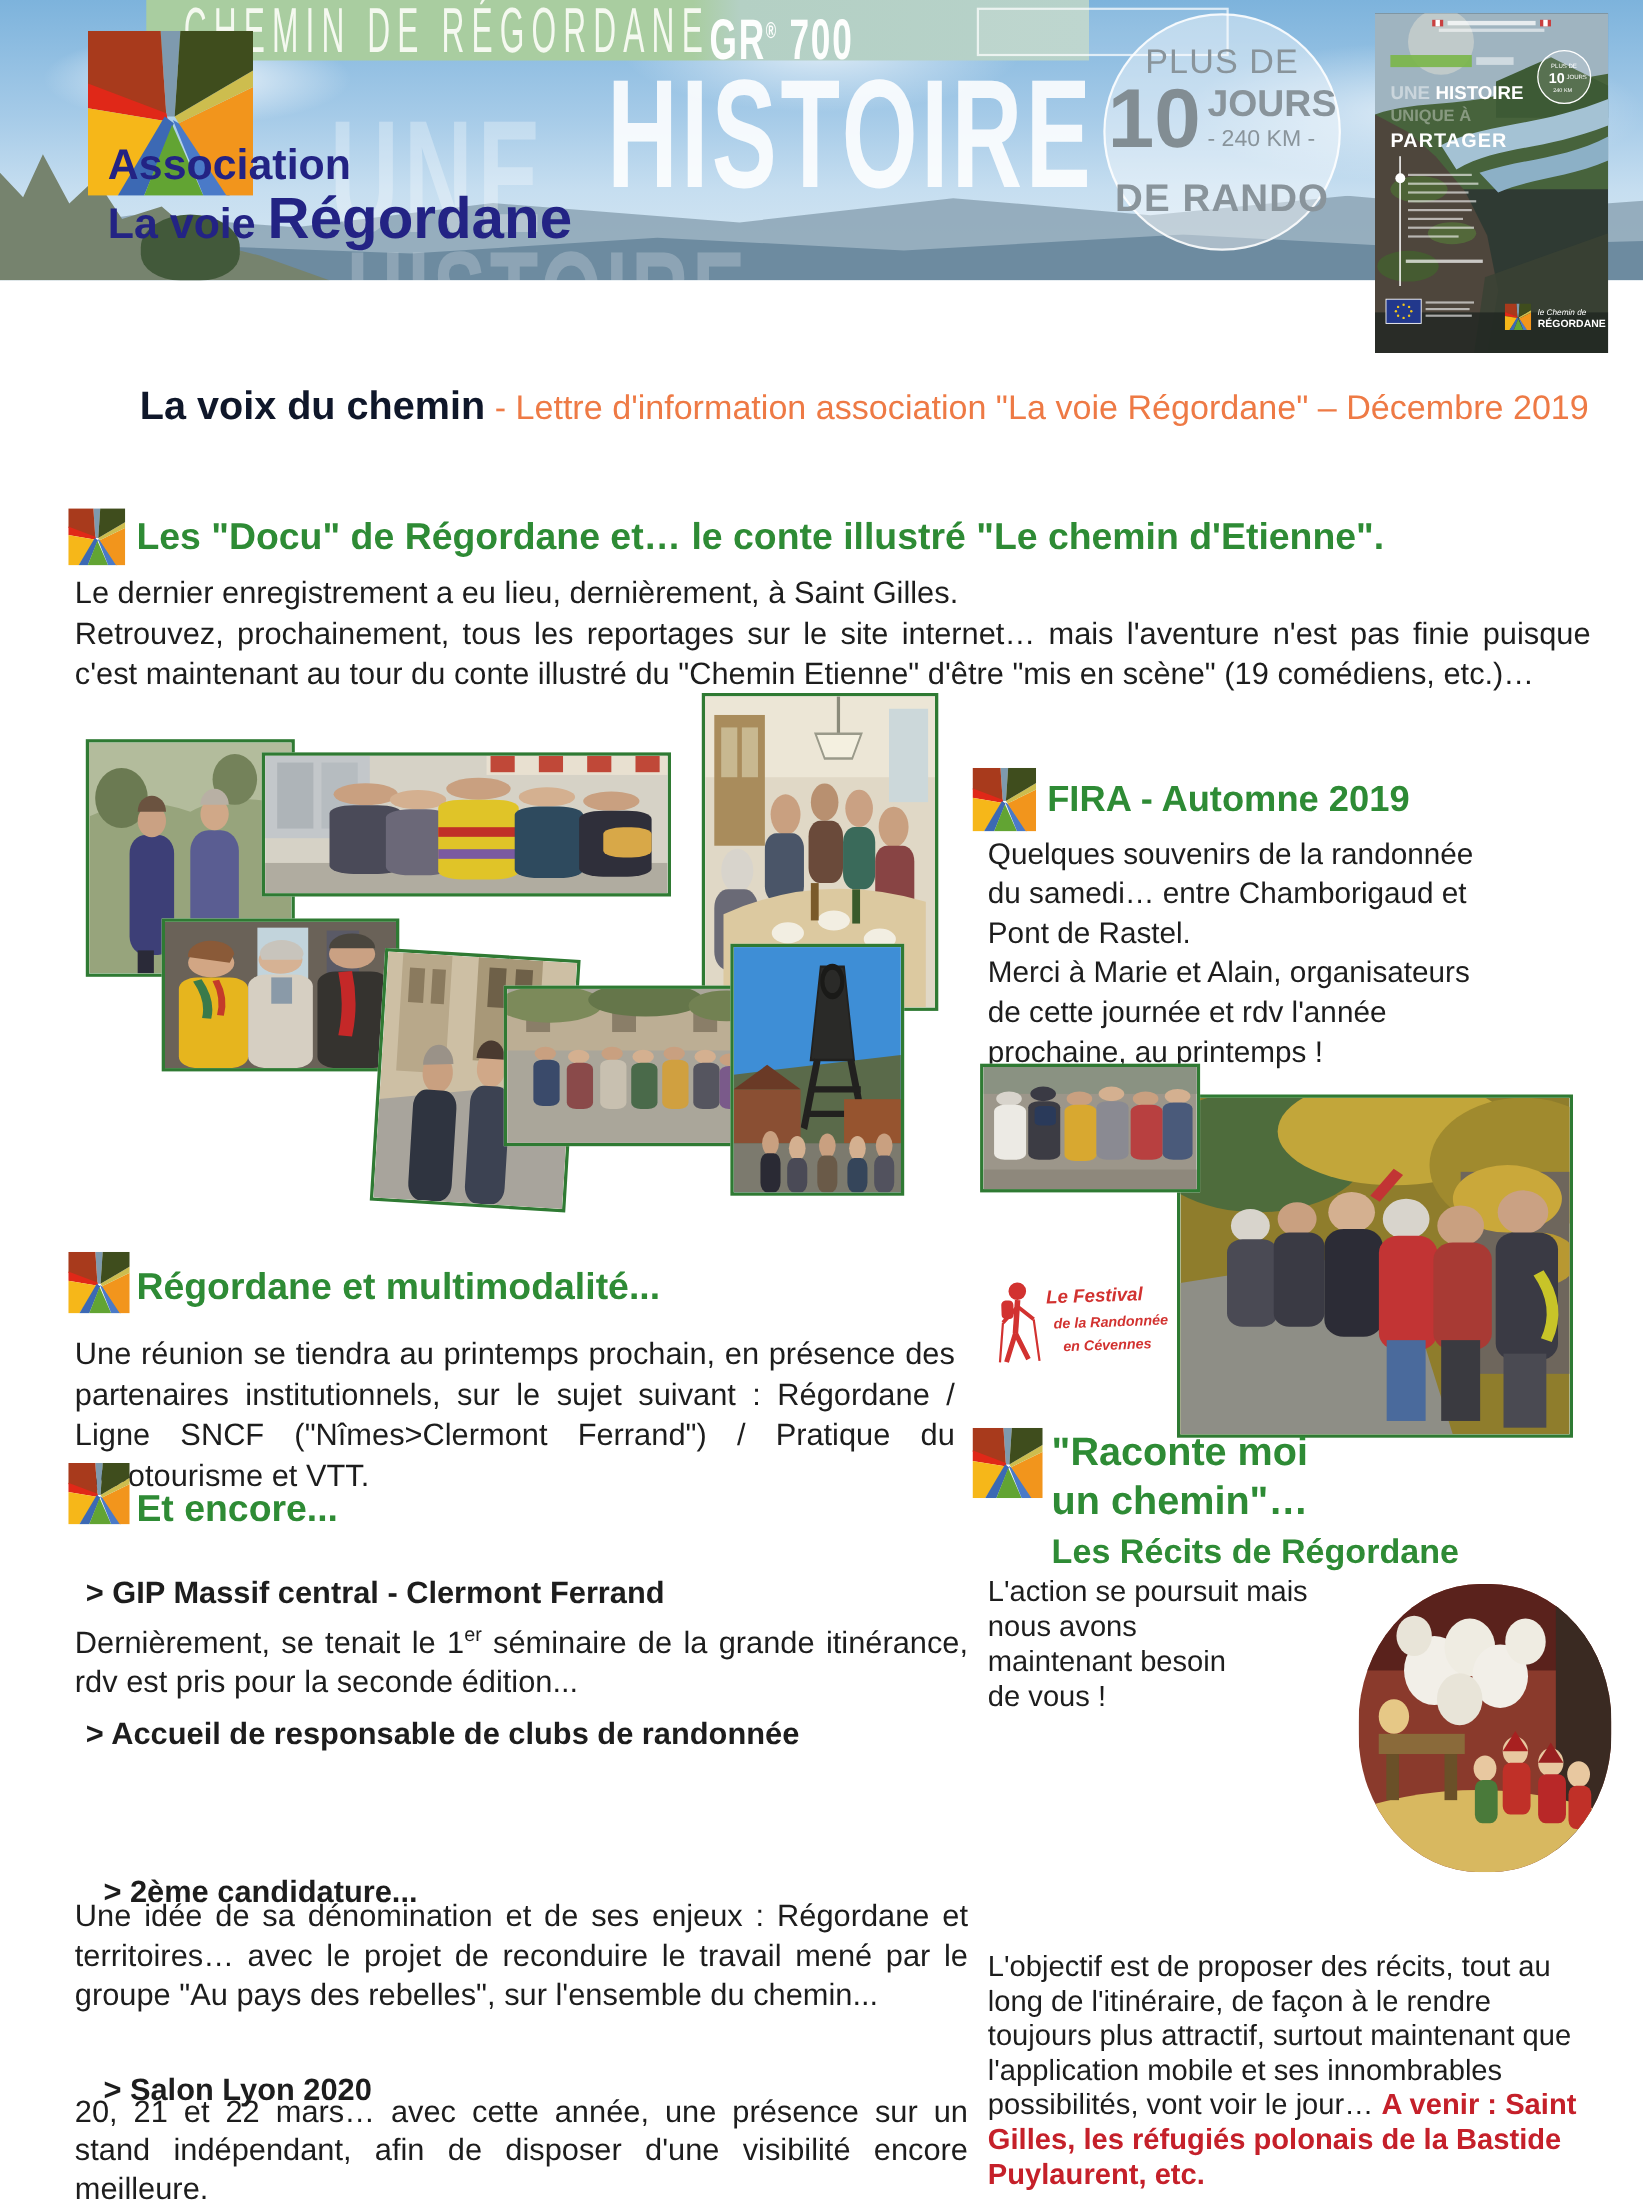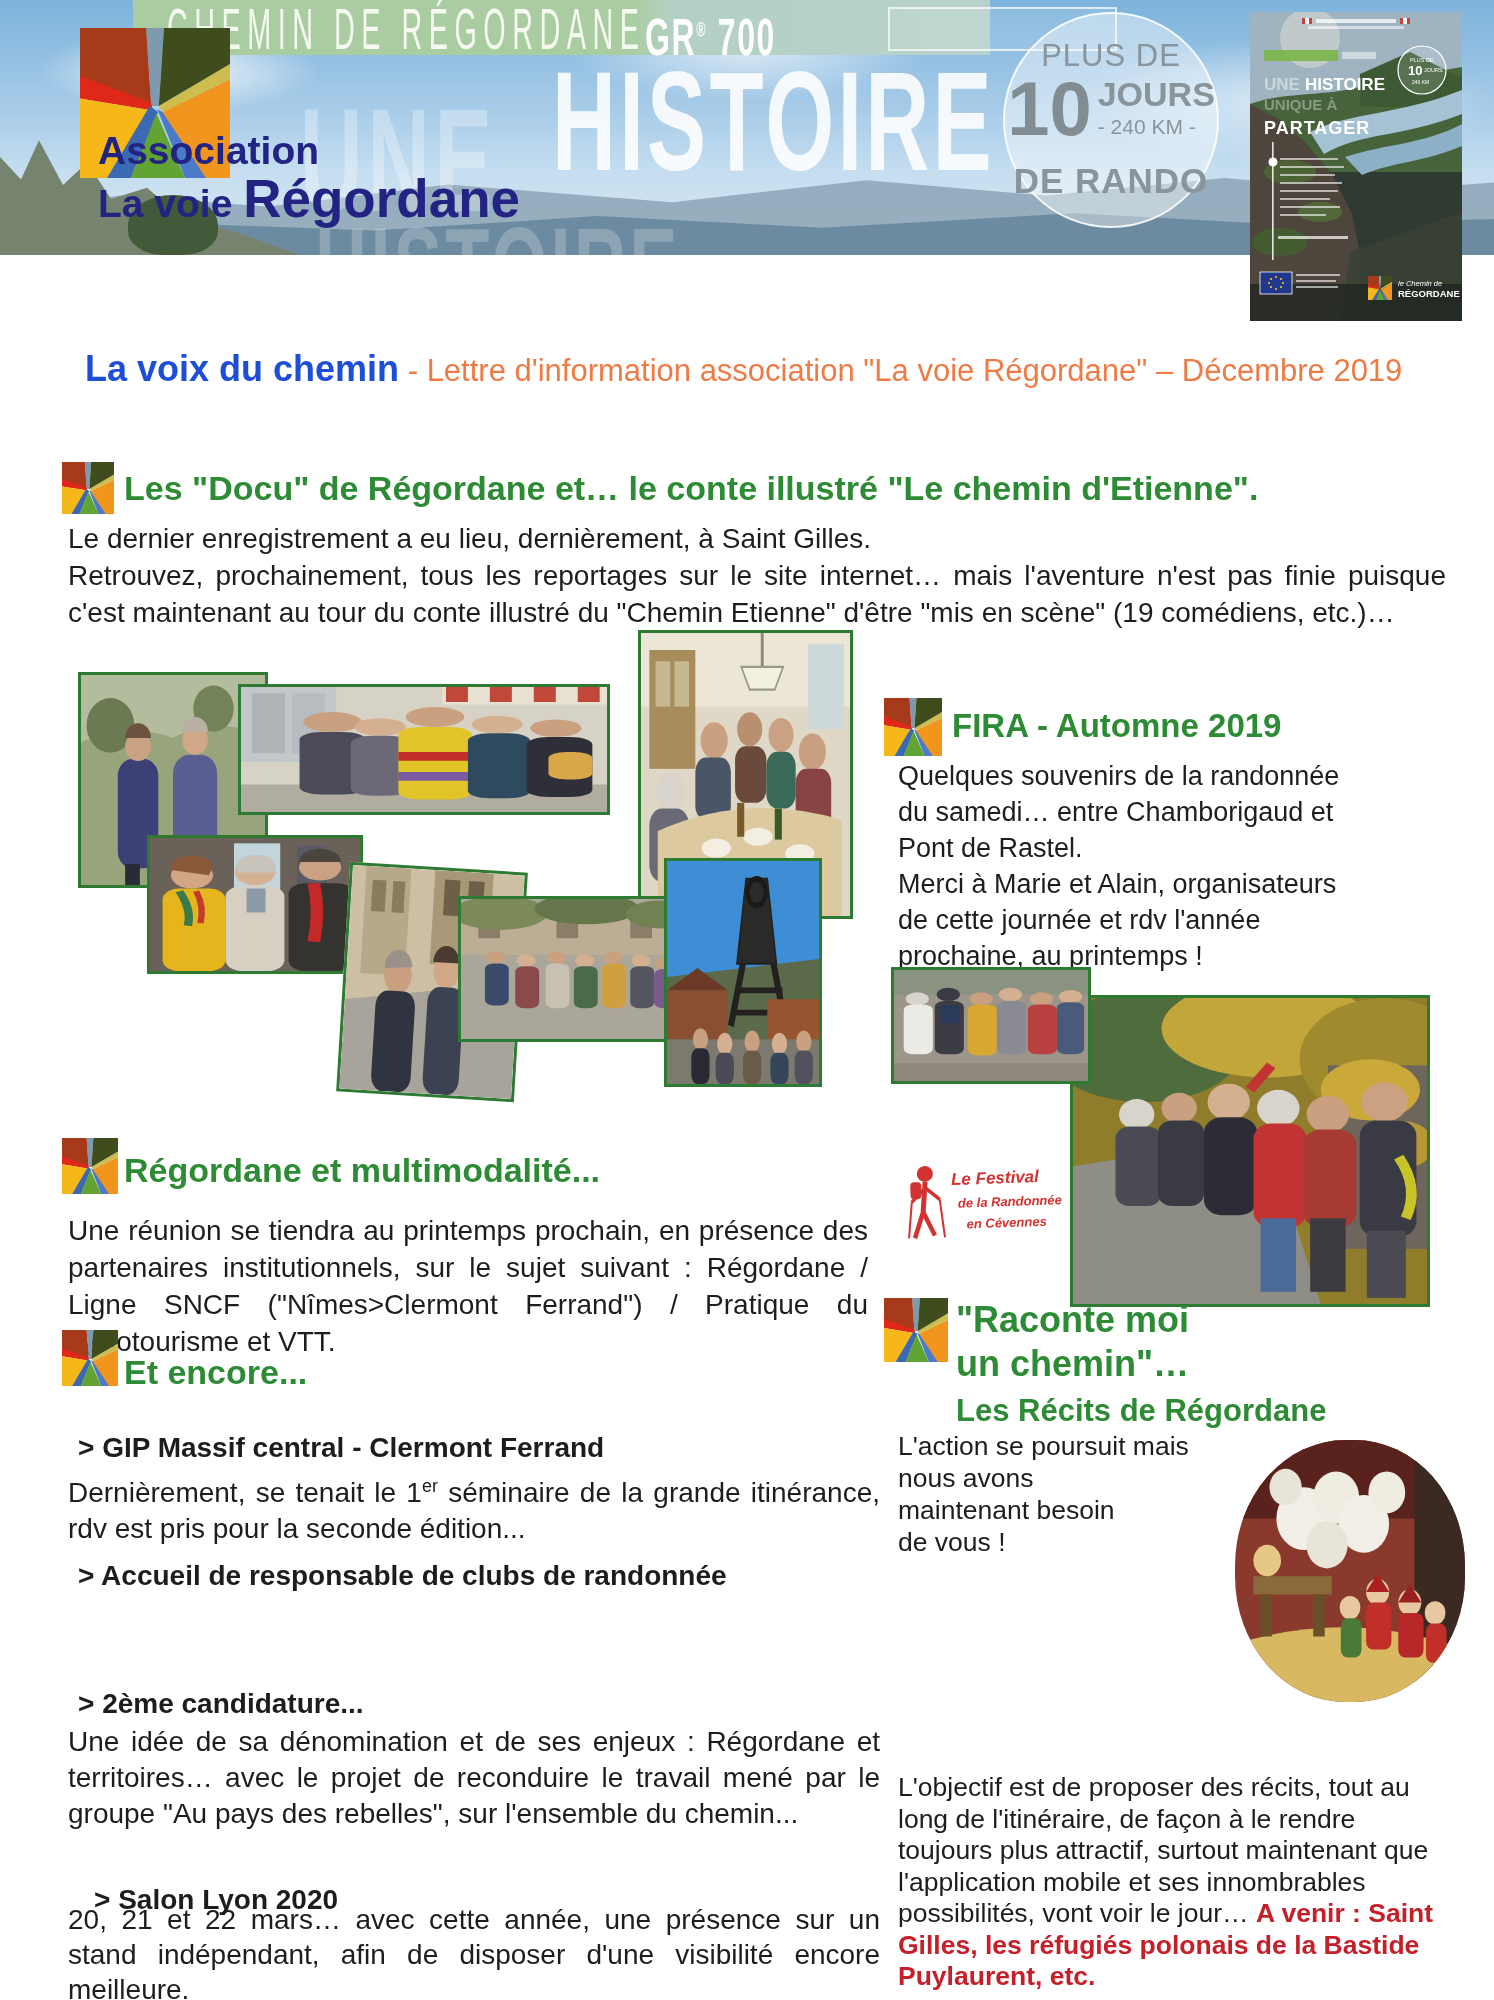--- a/index.html
+++ b/index.html
@@ -57,21 +57,21 @@
   .cbbig{font-size:76px;font-weight:bold;line-height:.9;color:#828d93;}
   .cbcol{display:flex;flex-direction:column;align-items:flex-start;margin-left:6px;margin-top:2px;}
   .cbjours{font-size:34px;font-weight:bold;}
   .cbkm{font-size:21px;margin-top:4px;}
   .cb4{font-size:35px;font-weight:bold;letter-spacing:1px;margin-top:20px;}
 
   .brochure{position:absolute;left:1250px;top:12px;width:212px;height:309px;}
 
   
   .subline{position:absolute;left:85px;top:348px;width:1360px;white-space:nowrap;}
-  .subbold{font-size:36px;font-weight:bold;color:#1d4ed8;}
+  .subbold{font-size:36px;font-weight:bold;color:#0f172a;margin-left:42px;}
   .subrest{font-size:31px;color:#ee7a45;}
 
   
   .h-green{position:absolute;color:#2e8b35;font-weight:bold;white-space:pre-line;line-height:1.22;}
   .body-just{position:absolute;text-align:justify;white-space:pre-line;}
   .body-left{position:absolute;white-space:pre-line;}
   .p1{left:68px;top:520px;width:1378px;font-size:28px;line-height:37px;}
   .pmulti{left:68px;top:1212px;width:800px;font-size:28px;line-height:37px;}
   .itemh{position:absolute;left:78px;width:820px;font-size:28px;font-weight:bold;}
   .itemb{left:68px;width:812px;font-size:28px;line-height:36px;}
@@ -483,21 +483,21 @@
   <svg class="logo-mark" style="left:62px;top:1330px;width:56px;height:56px">
       <use href="#regordane-logo"></use>
     </svg>
   <h2 class="h-green" style="left:124px;top:1352px;font-size:34px;margin:0">Et encore...</h2>
 
   <h3 class="itemh" style="top:1432px;margin:0">&gt; GIP Massif central - Clermont Ferrand</h3>
   <p class="body-just itemb" style="top:1468px;margin:0"><span>Dernièrement, se tenait le 1</span><sup style="font-size:18px">er</sup><span> séminaire de la grande itinérance, rdv est pris pour la seconde édition...</span></p>
 
   <h3 class="itemh" style="top:1560px;margin:0">&gt; Accueil de responsable de clubs de randonnée</h3>
 
-  <h3 class="itemh" style="top:1688px;margin:0">&gt; 2ème candidature...</h3>
+  <h3 class="itemh" style="top:1688px;margin:16px">&gt; 2ème candidature...</h3>
   <p class="body-just itemb" style="top:1724px;margin:0">Une idée de sa dénomination et de ses enjeux : Régordane et territoires… avec le projet de reconduire le travail mené par le groupe "Au pays des rebelles", sur l'ensemble du chemin...</p>
 
   <h3 class="itemh" style="top:1868px;margin:16px">&gt; Salon Lyon 2020</h3>
   <p class="body-just itemb" style="top:1902px;line-height:35px;margin:0">20, 21 et 22 mars… avec cette année, une présence sur un stand indépendant, afin de disposer d'une visibilité encore meilleure.</p>
 
   <svg class="logo-mark" style="left:884px;top:1298px;width:64px;height:64px">
       <use href="#regordane-logo"></use>
     </svg>
   <h2 class="h-green" style="left:956px;top:1298px;font-size:36px;margin:0">"Raconte moi
 un chemin"…</h2>

